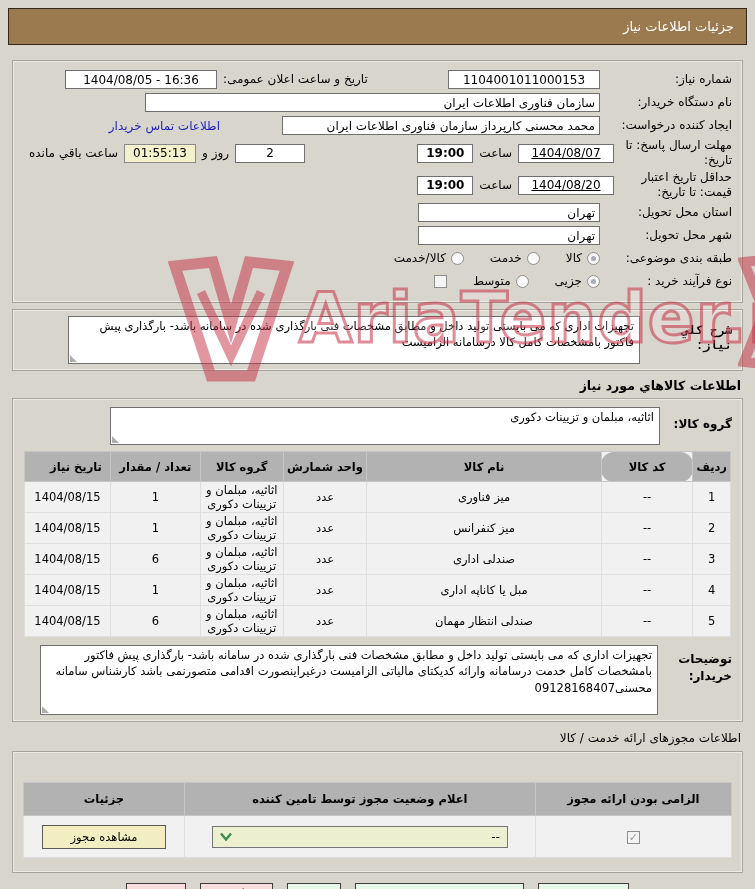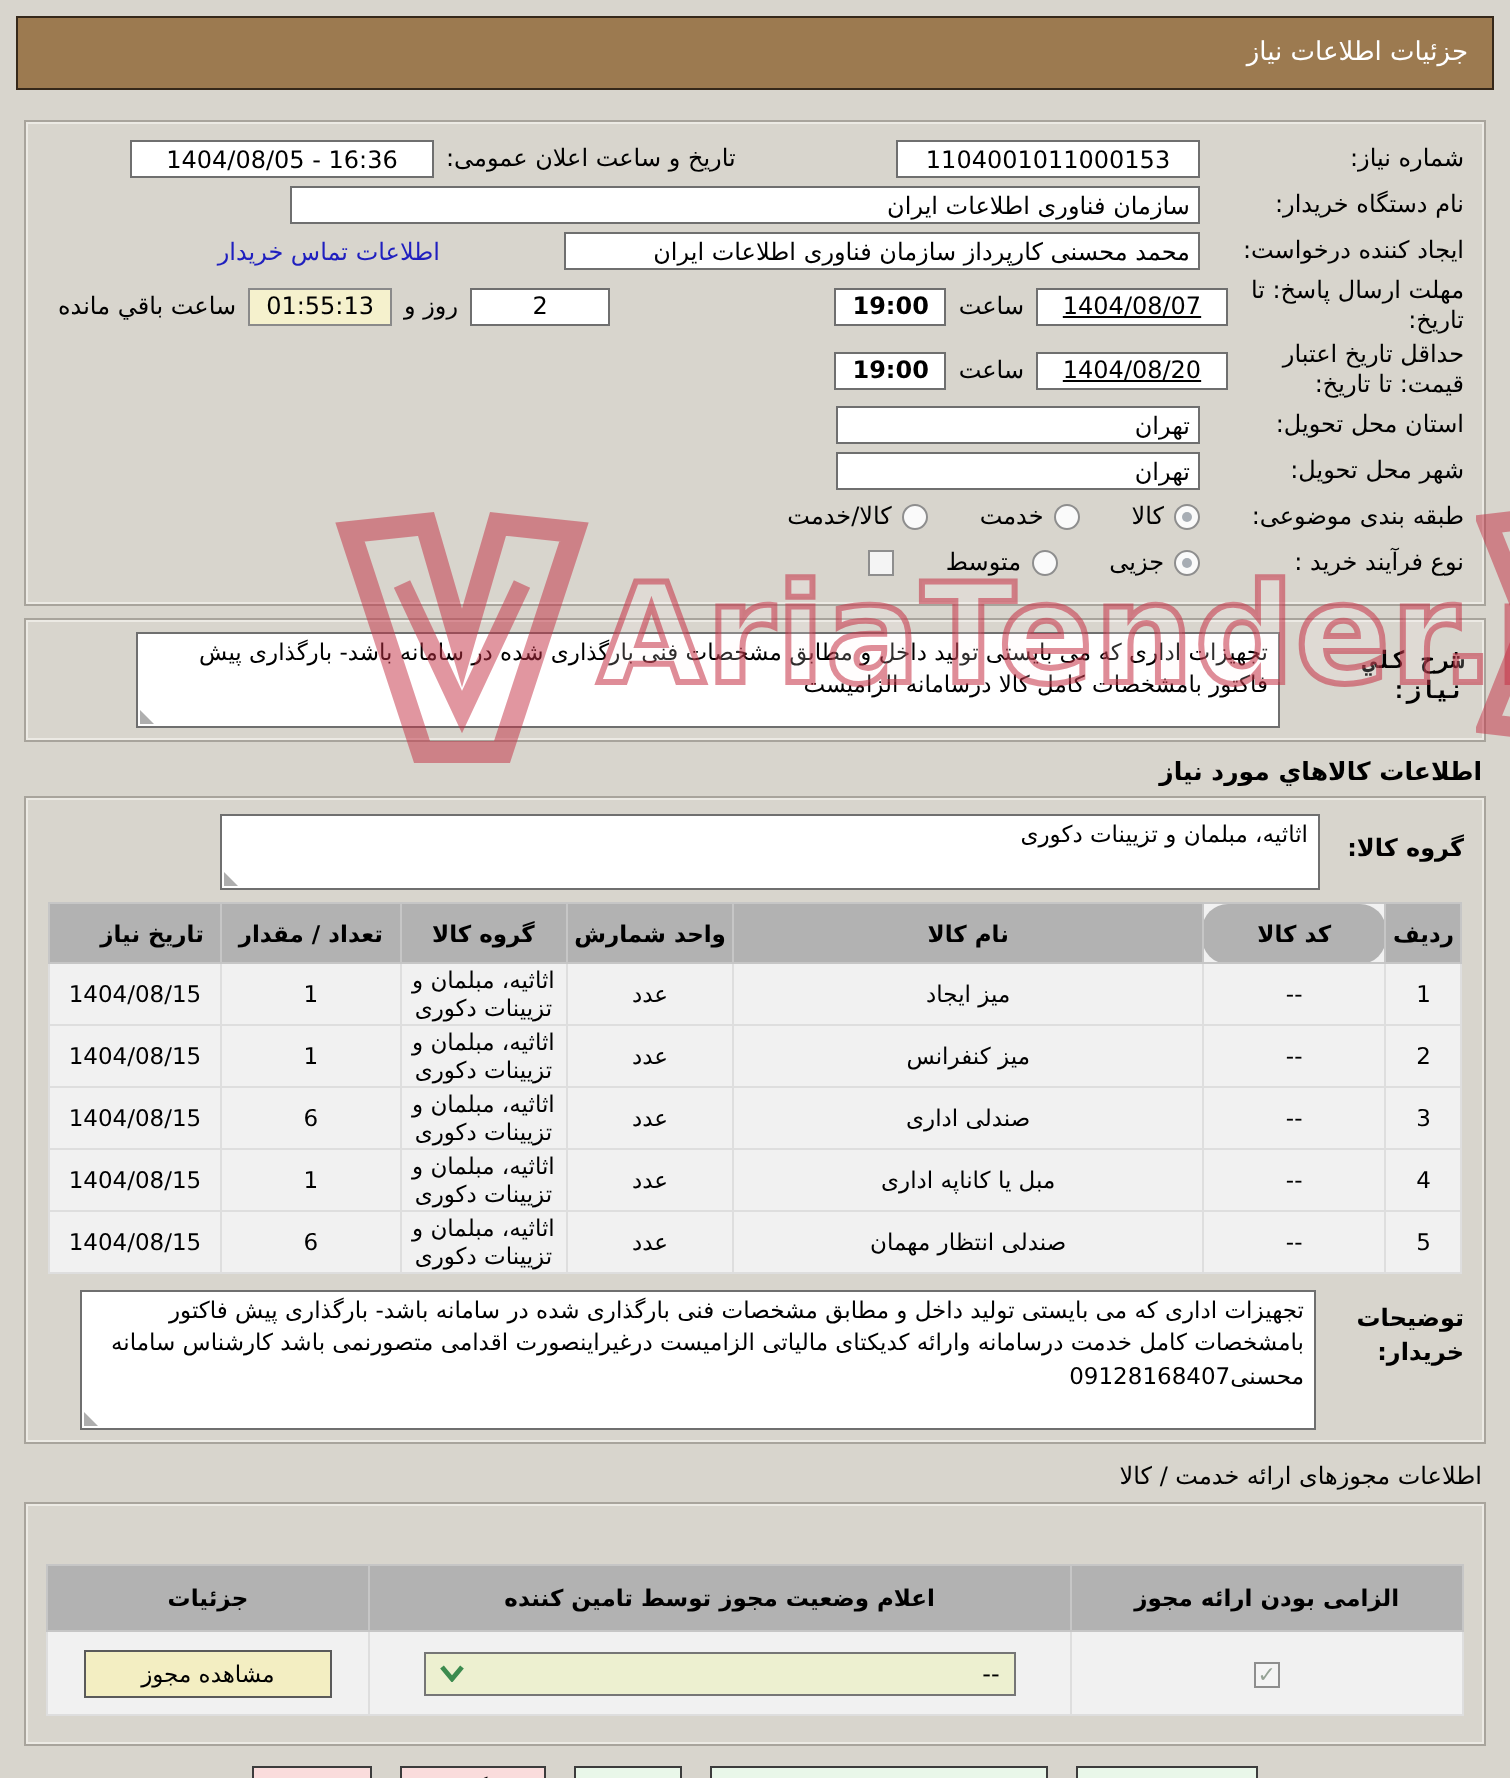--- a/index.html
+++ b/index.html
@@ -242,21 +242,21 @@
           <th>واحد شمارش</th>
           <th>گروه کالا</th>
           <th>تعداد / مقدار</th>
           <th>تاریخ نیاز</th>
         </tr>
       </thead>
       <tbody>
         <tr>
           <td>1</td>
           <td>--</td>
-          <td>میز ایجاد</td>
+          <td>میز فناوری</td>
           <td>عدد</td>
           <td>اثاثیه، مبلمان و تزیینات دکوری</td>
           <td>1</td>
           <td dir="ltr">1404/08/15</td>
         </tr>
         <tr>
           <td>2</td>
           <td>--</td>
           <td>میز کنفرانس</td>
           <td>عدد</td>

